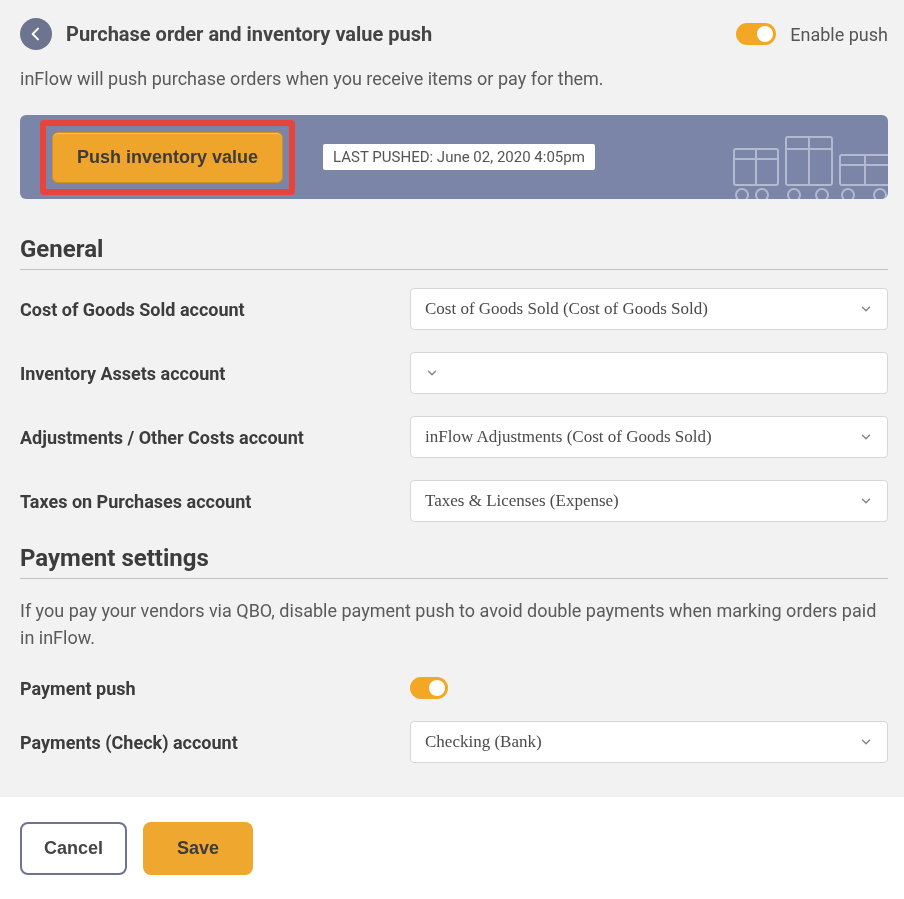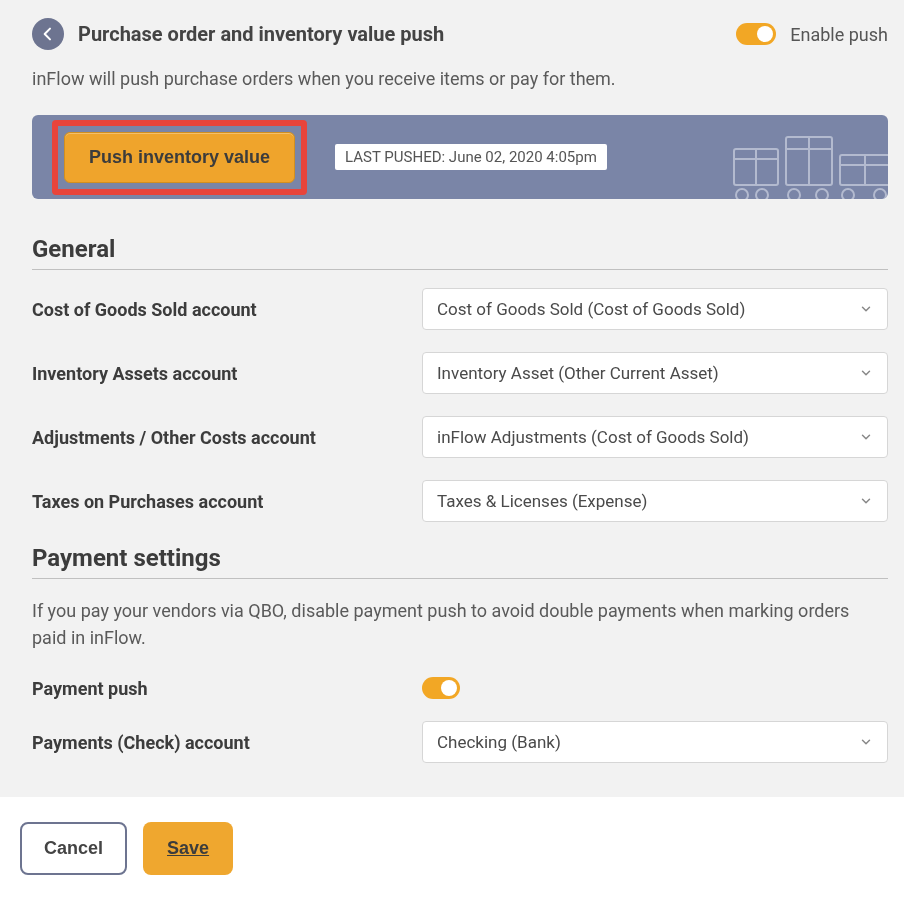--- a/index.html
+++ b/index.html
@@ -5,21 +5,21 @@
   * { box-sizing: border-box; margin: 0; padding: 0; }
   html, body {
     width: 904px;
     height: 899px;
     font-family: -apple-system, BlinkMacSystemFont, "Segoe UI", Roboto, Arial, sans-serif;
     background: #f2f2f2;
     color: #3a3a3a;
     overflow: hidden;
   }
   .page {
-    padding: 18px 16px 0 32px;
+    padding: 18px 16px 0 20px;
     height: 796px;
     overflow: hidden;
   }
 
   
   .header-row {
     display: flex;
     align-items: center;
     justify-content: space-between;
     margin-bottom: 18px;
@@ -136,20 +136,21 @@
     margin-bottom: 22px;
   }
   .form-label {
     flex: 0 0 390px;
     font-size: 18px;
     font-weight: 700;
     color: #3c3c3c;
   }
   .form-control {
     flex: 1;
+    font-family: Liberation Serif, serif;
   }
   .select-box {
     background: #fff;
     border: 1px solid #d6d6d6;
     border-radius: 4px;
     height: 42px;
     display: flex;
     align-items: center;
     justify-content: space-between;
     padding: 0 14px;
@@ -186,24 +187,23 @@
     padding: 14px 22px;
     border-radius: 8px;
     cursor: pointer;
   }
   .btn-save {
     border: none;
     background: #efa72f;
     color: #3c3c3c;
     font-weight: 700;
     font-size: 18px;
-    padding: 16px 24px;
+    padding: 16px 34px;
     border-radius: 8px;
     cursor: pointer;
-    text-decoration: underline;
   }
 </style>
 </head>
 <body>
 
 <div class="page">
 
   <div class="header-row">
     <div class="header-left">
       <div class="back-circle">
@@ -256,21 +256,20 @@
             <path d="M6 9l6 6 6-6" stroke="#888" stroke-width="2.5" fill="none" stroke-linecap="round" stroke-linejoin="round"></path>
           </svg>
       </div>
     </div>
   </div>
 
   <div class="form-row">
     <div class="form-label">Inventory Assets account</div>
     <div class="form-control">
       <div class="select-box">
-        <span>Inventory Asset (Other Current Asset)</span>
         <svg viewBox="0 0 24 24">
             <path d="M6 9l6 6 6-6" stroke="#888" stroke-width="2.5" fill="none" stroke-linecap="round" stroke-linejoin="round"></path>
           </svg>
       </div>
     </div>
   </div>
 
   <div class="form-row">
     <div class="form-label">Adjustments / Other Costs account</div>
     <div class="form-control">

